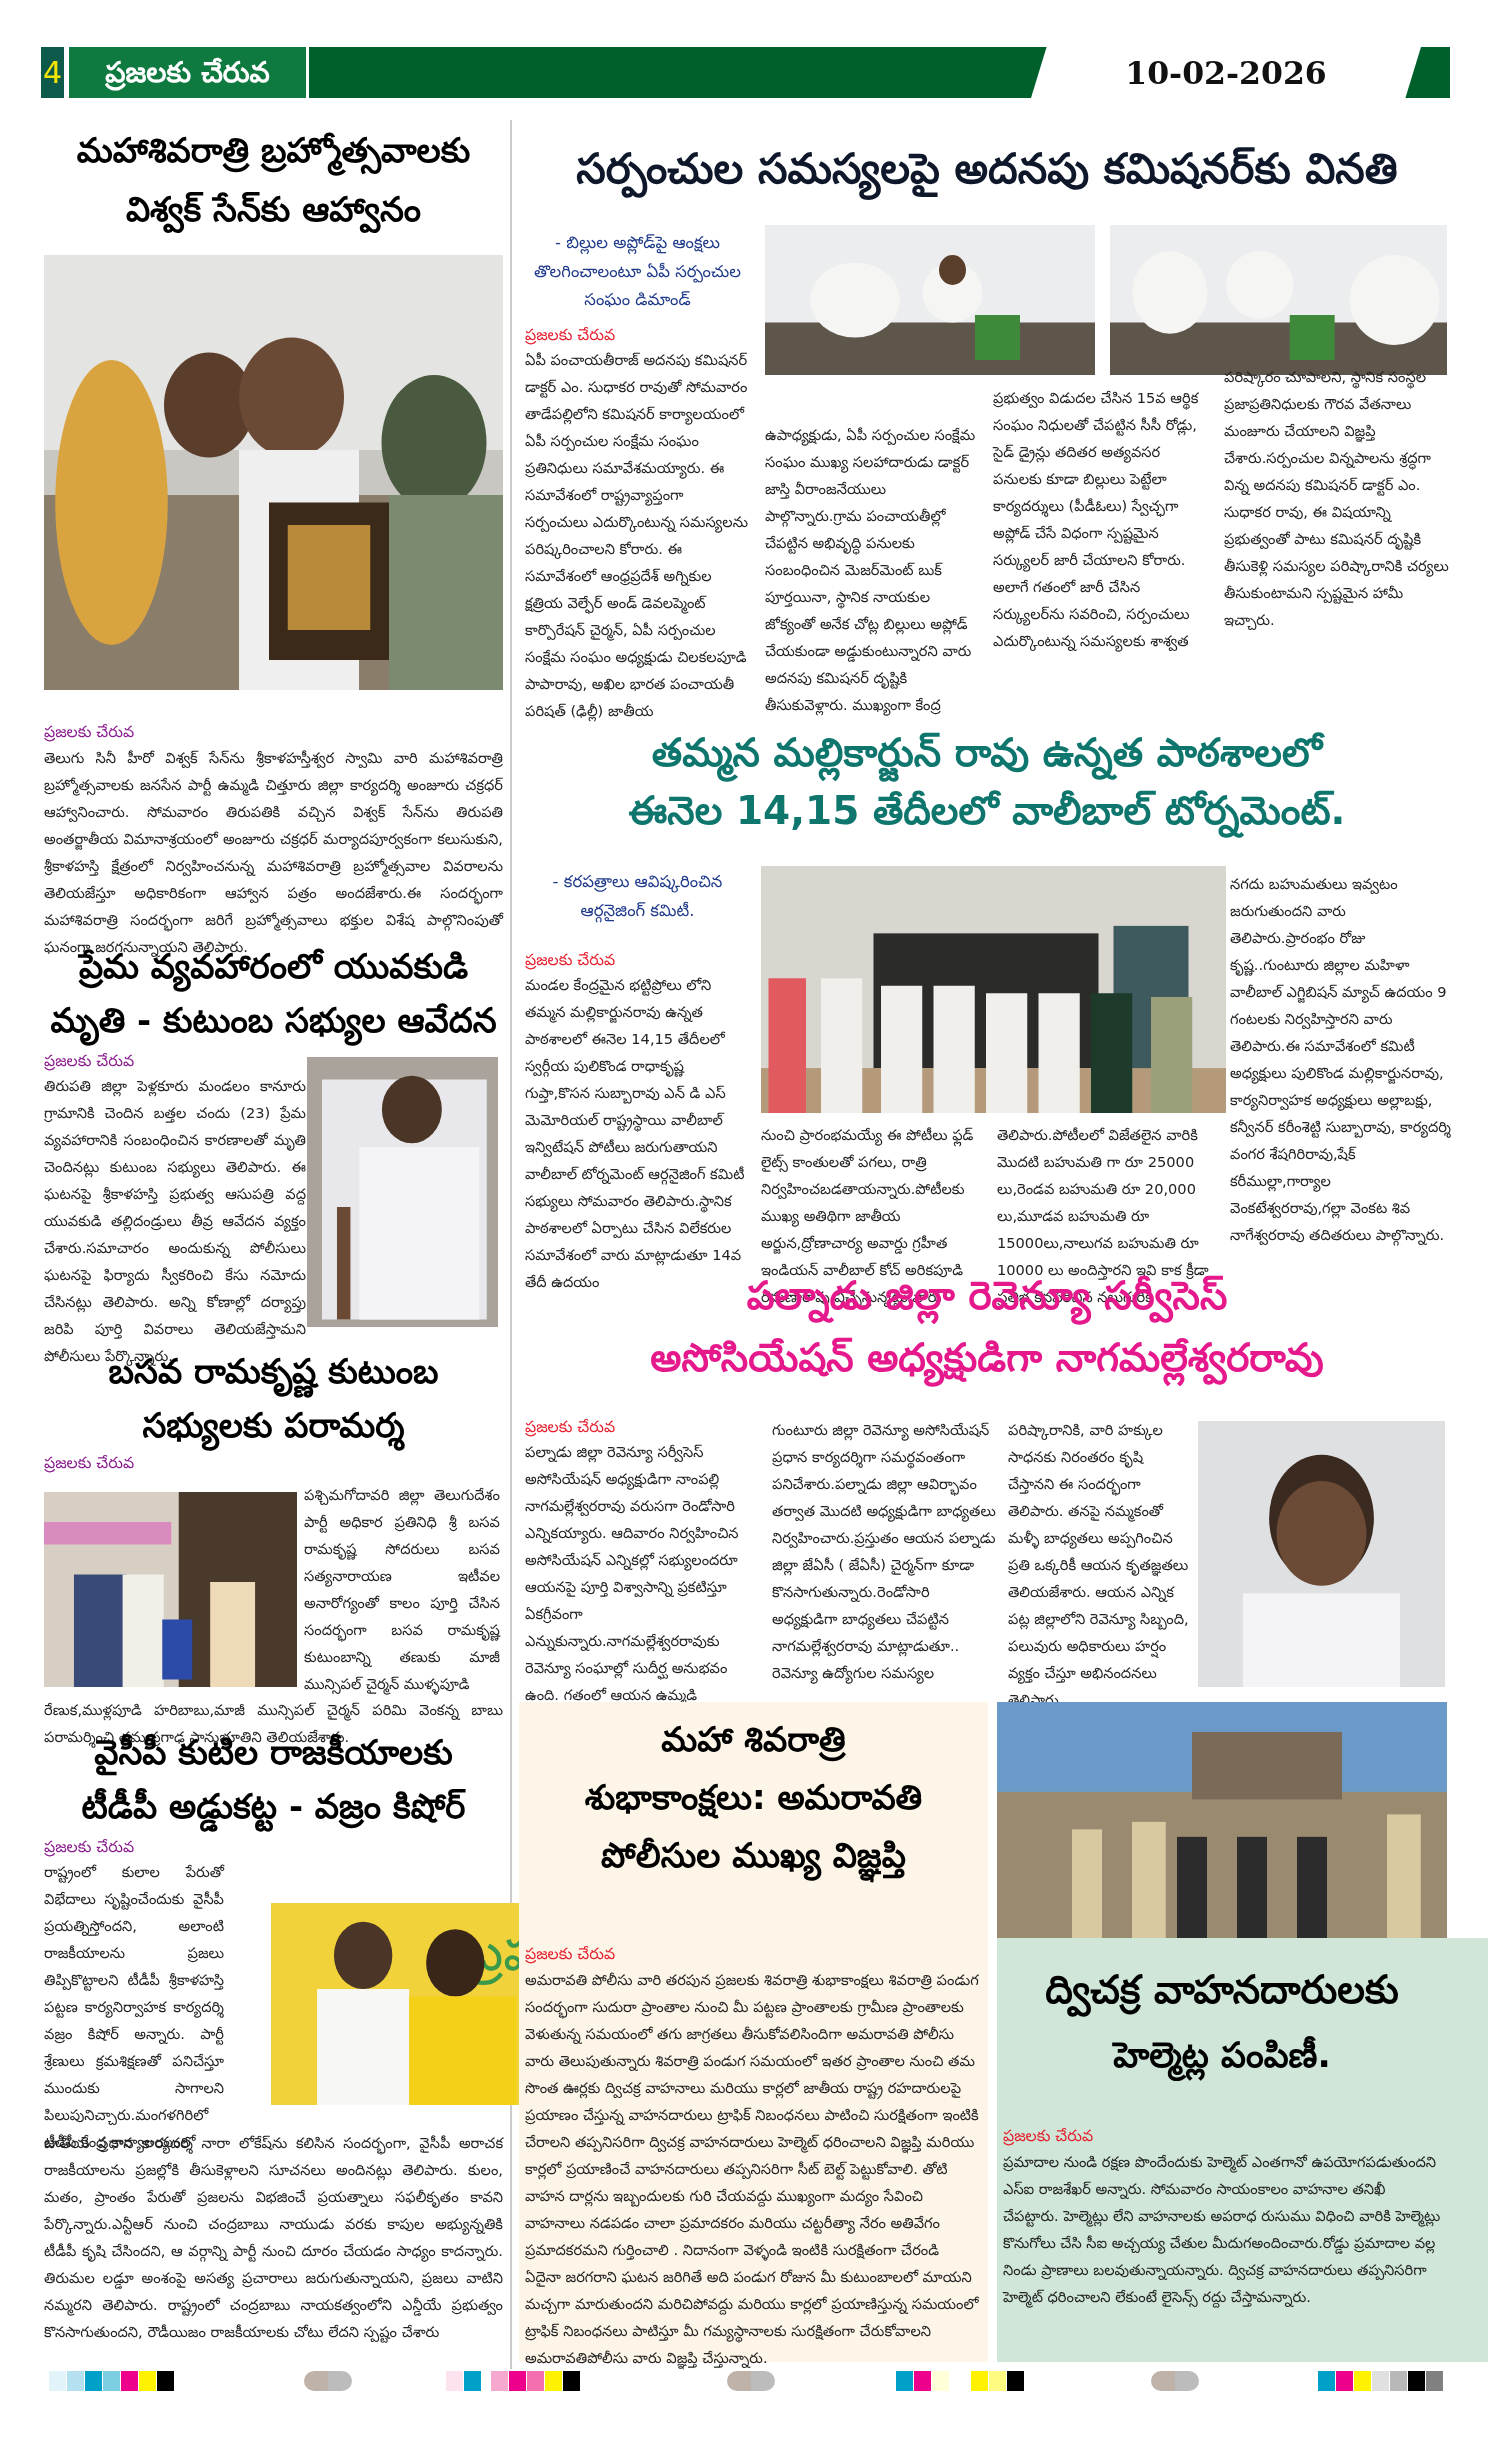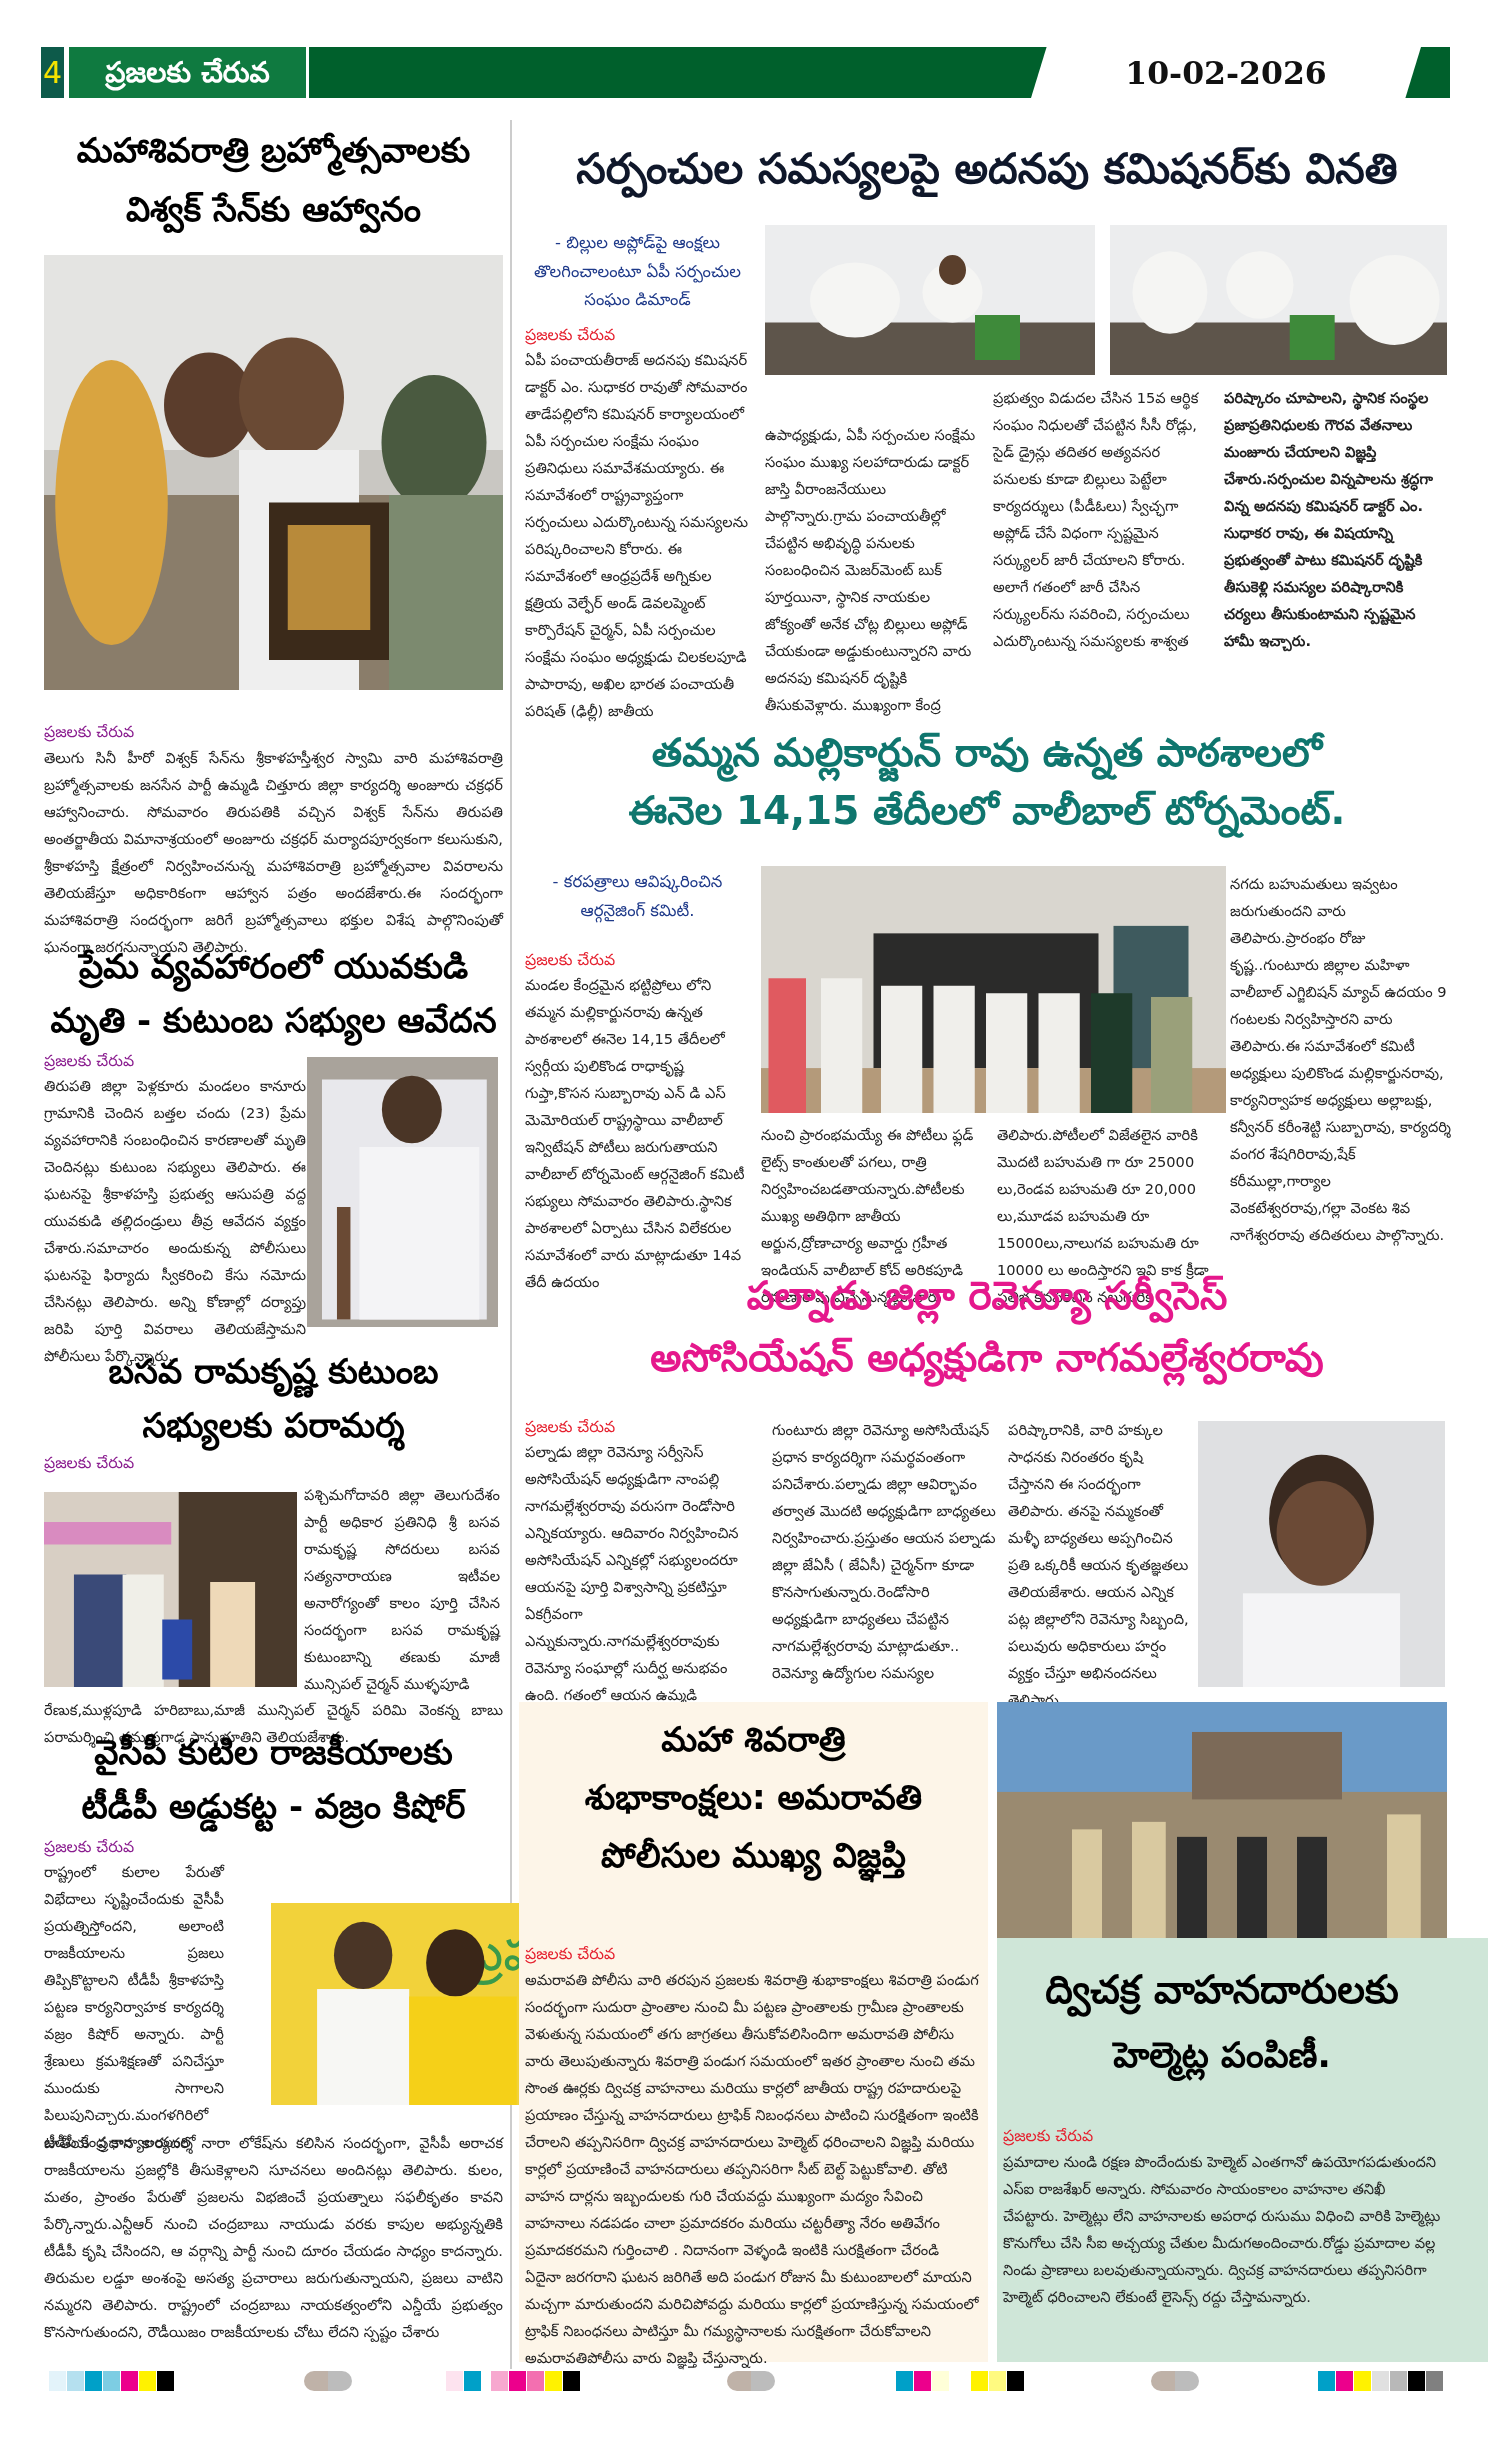--- a/index.html
+++ b/index.html
@@ -139,21 +139,21 @@
       <ellipse cx="80" cy="90" rx="50" ry="55" fill="#f5f5f3"></ellipse>
       <ellipse cx="200" cy="80" rx="45" ry="45" fill="#f5f5f3"></ellipse>
       <ellipse cx="380" cy="100" rx="60" ry="60" fill="#f5f5f3"></ellipse>
       <rect x="240" y="120" width="60" height="60" fill="#3e8a3a"></rect>
     </svg>
   </div>
   <div class="abs dl" style="left:525px;top:324px;">ప్రజలకు చేరువ</div>
   <div class="abs txt" style="left:525px;top:346px;width:225px;">ఏపీ పంచాయతీరాజ్ అదనపు కమిషనర్ డాక్టర్ ఎం. సుధాకర రావుతో సోమవారం తాడేపల్లిలోని కమిషనర్ కార్యాలయంలో ఏపీ సర్పంచుల సంక్షేమ సంఘం ప్రతినిధులు సమావేశమయ్యారు. ఈ సమావేశంలో రాష్ట్రవ్యాప్తంగా సర్పంచులు ఎదుర్కొంటున్న సమస్యలను పరిష్కరించాలని కోరారు. ఈ సమావేశంలో ఆంధ్రప్రదేశ్ అగ్నికుల క్షత్రియ వెల్ఫేర్ అండ్ డెవలప్మెంట్ కార్పొరేషన్ చైర్మన్, ఏపీ సర్పంచుల సంక్షేమ సంఘం అధ్యక్షుడు చిలకలపూడి పాపారావు, అఖిల భారత పంచాయతీ పరిషత్ (ఢిల్లీ) జాతీయ</div>
   <div class="abs txt" style="left:765px;top:404px;width:217px;margin-top:17px;">ఉపాధ్యక్షుడు, ఏపీ సర్పంచుల సంక్షేమ సంఘం ముఖ్య సలహాదారుడు డాక్టర్ జాస్తి వీరాంజనేయులు పాల్గొన్నారు.గ్రామ పంచాయతీల్లో చేపట్టిన అభివృద్ధి పనులకు సంబంధించిన మెజర్‌మెంట్ బుక్ పూర్తయినా, స్థానిక నాయకుల జోక్యంతో అనేక చోట్ల బిల్లులు అప్లోడ్ చేయకుండా అడ్డుకుంటున్నారని వారు అదనపు కమిషనర్ దృష్టికి తీసుకువెళ్లారు. ముఖ్యంగా కేంద్ర</div>
   <div class="abs txt" style="left:993px;top:384px;width:217px;">ప్రభుత్వం విడుదల చేసిన 15వ ఆర్థిక సంఘం నిధులతో చేపట్టిన సీసీ రోడ్లు, సైడ్ డ్రైన్లు తదితర అత్యవసర పనులకు కూడా బిల్లులు పెట్టేలా కార్యదర్శులు (పీడీఓలు) స్వేచ్ఛగా అప్లోడ్ చేసే విధంగా స్పష్టమైన సర్క్యులర్ జారీ చేయాలని కోరారు. అలాగే గతంలో జారీ చేసిన సర్క్యులర్‌ను సవరించి, సర్పంచులు ఎదుర్కొంటున్న సమస్యలకు శాశ్వత</div>
-  <div class="abs txt" style="left:1224px;top:384px;width:225px;font-weight:bold;">పరిష్కారం చూపాలని, స్థానిక సంస్థల ప్రజాప్రతినిధులకు గౌరవ వేతనాలు మంజూరు చేయాలని విజ్ఞప్తి చేశారు.సర్పంచుల విన్నపాలను శ్రద్ధగా విన్న అదనపు కమిషనర్ డాక్టర్ ఎం. సుధాకర రావు, ఈ విషయాన్ని ప్రభుత్వంతో పాటు కమిషనర్ దృష్టికి తీసుకెళ్లి సమస్యల పరిష్కారానికి చర్యలు తీసుకుంటామని స్పష్టమైన హామీ ఇచ్చారు.</div>
+  <div class="abs txt" style="left:1224px;top:363px;width:225px;">పరిష్కారం చూపాలని, స్థానిక సంస్థల ప్రజాప్రతినిధులకు గౌరవ వేతనాలు మంజూరు చేయాలని విజ్ఞప్తి చేశారు.సర్పంచుల విన్నపాలను శ్రద్ధగా విన్న అదనపు కమిషనర్ డాక్టర్ ఎం. సుధాకర రావు, ఈ విషయాన్ని ప్రభుత్వంతో పాటు కమిషనర్ దృష్టికి తీసుకెళ్లి సమస్యల పరిష్కారానికి చర్యలు తీసుకుంటామని స్పష్టమైన హామీ ఇచ్చారు.</div>
 </section>
 
 <section>
   <div class="abs hl blue" style="left:522px;top:724px;width:930px;">తమ్మన మల్లికార్జున్ రావు ఉన్నత పాఠశాలలో</div>
   <div class="abs hl blue" style="left:522px;top:782px;width:930px;">ఈనెల 14,15 తేదీలలో వాలీబాల్ టోర్నమెంట్.</div>
   <div class="abs sub" style="left:525px;top:868px;width:225px;">- కరపత్రాలు ఆవిష్కరించిన ఆర్గనైజింగ్ కమిటీ.</div>
   <div class="abs photo" style="left:761px;top:866px;width:465px;height:247px;">
     <svg viewBox="0 0 620 330" preserveAspectRatio="none">
       <rect width="620" height="330" fill="#d9d6cf"></rect>
       <rect x="150" y="90" width="300" height="180" fill="#2b2b2a"></rect>

